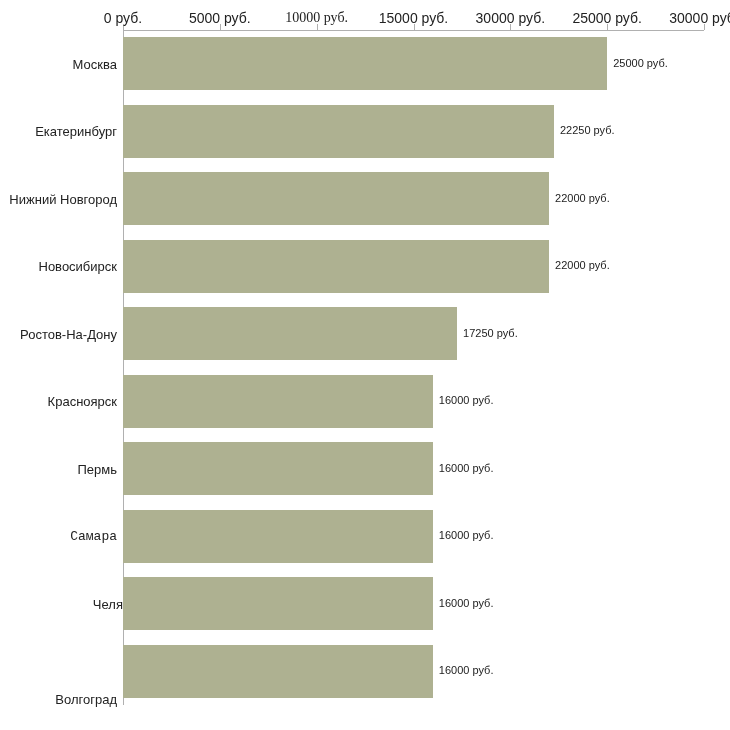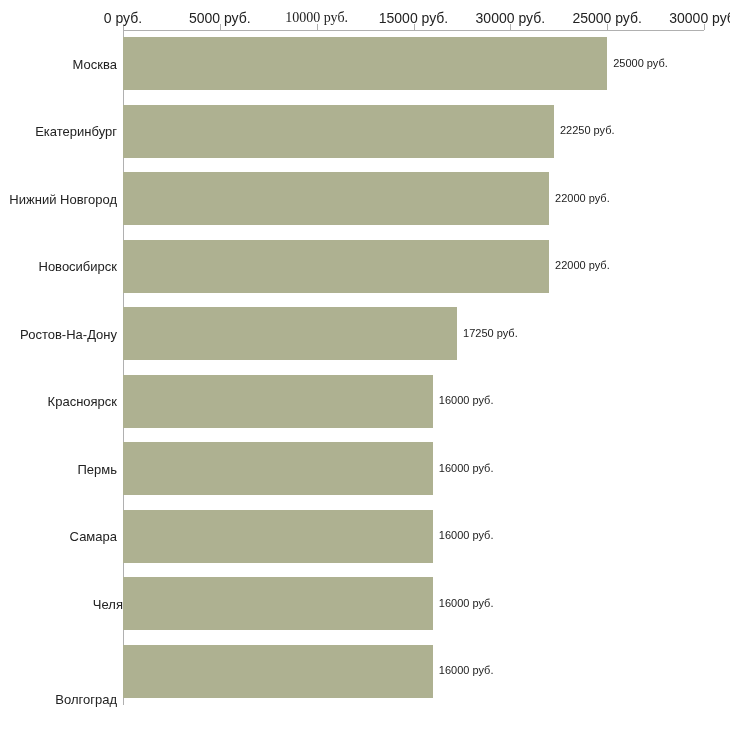--- a/index.html
+++ b/index.html
@@ -107,21 +107,21 @@
       <div class="tick-label" style="left: 704px;">30000 руб.</div>
     </div>
   <div id="labels-layer">
       <div class="cat-label" style="left: 0px; width: 117px; right: auto; top: 56.75px;">Москва</div>
       <div class="cat-label" style="left: 0px; width: 117px; right: auto; top: 124.25px;">Екатеринбург</div>
       <div class="cat-label" style="left: 0px; width: 117px; right: auto; top: 191.75px;">Нижний Новгород</div>
       <div class="cat-label" style="left: 0px; width: 117px; right: auto; top: 259.25px;">Новосибирск</div>
       <div class="cat-label" style="left: 0px; width: 117px; right: auto; top: 326.75px;">Ростов-На-Дону</div>
       <div class="cat-label" style="left: 0px; width: 117px; right: auto; top: 394.25px;">Красноярск</div>
       <div class="cat-label" style="left: 0px; width: 117px; right: auto; top: 461.75px;">Пермь</div>
-      <div class="cat-label" style="left: 0px; width: 117px; right: auto; top: 529.25px;">Самара</div>
+      <div class="cat-label" style="left: 0px; width: 117px; right: auto; top: 529.25px; font-family: Liberation Mono, monospace;">Самара</div>
       <div class="cat-label" style="left: 4px; width: 117px; right: auto; top: 596.75px; margin-left: 36px;">Челябинск</div>
       <div class="cat-label" style="left: 0px; width: 117px; right: auto; top: 664.25px; margin-top: 28px;">Волгоград</div>
     </div>
   <div id="plot-area">
       <div class="bar-row" style="top: 7.25px; height: 53px; width: 581px;">
         <div class="bar" style="width: 484.167px; background: rgb(174, 177, 145);"></div>
       </div>
       <div class="bar-row" style="top: 74.75px; height: 53px; width: 581px;">
         <div class="bar" style="width: 430.908px; background: rgb(174, 177, 145);"></div>
       </div>

